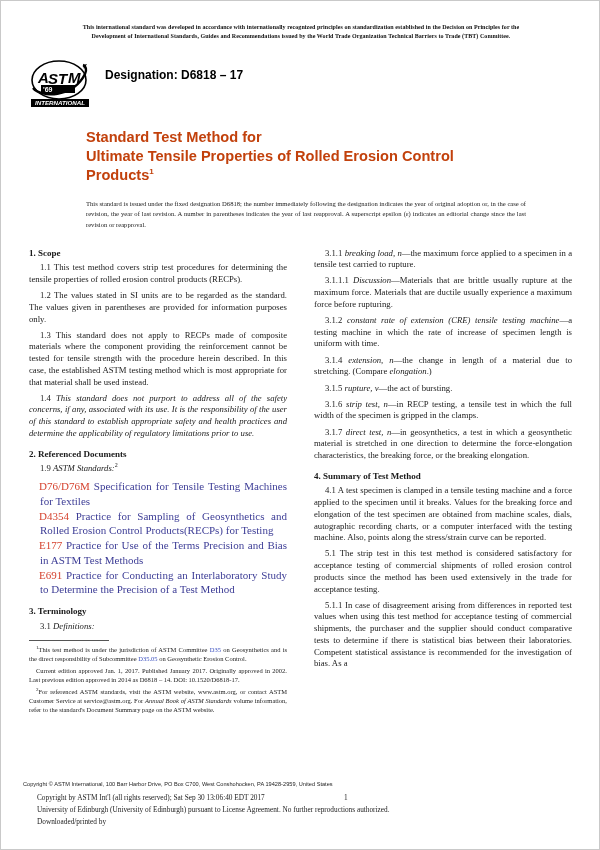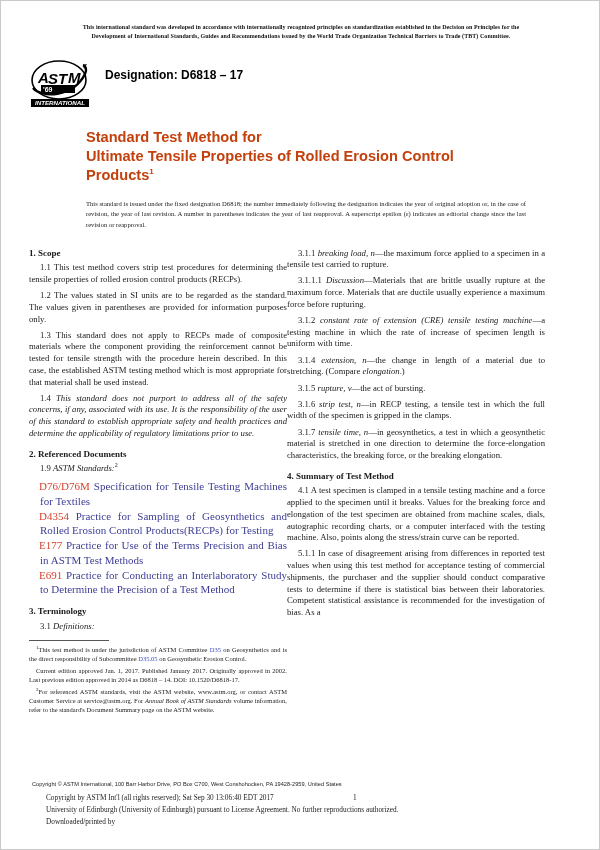--- a/index.html
+++ b/index.html
@@ -92,20 +92,21 @@
     font-size: 6.6px;
     line-height: 1.62;
     text-align: justify;
     color: #222;
   }
 
   
   .columns {
     margin-top: 17px;
     display: flex;
+    gap: 27px;
     width: 544px;
   }
   .col {
     width: 258px;
     flex: 0 0 258px;
   }
 
   h2.sec {
     font-size: 9.0px;
     font-weight: bold;
@@ -166,21 +167,21 @@
     margin: 0 0 2px 0;
     text-indent: 7px;
     color: #222;
   }
   p.fnote sup { font-size: 5px; vertical-align: super; line-height: 0; }
   .fnlink { color: #3a4fbf; }
 
   
   .footer {
     position: absolute;
-    left: 31px;
+    left: 22px;
     top: 780px;
     width: 544px;
   }
   .copyline {
     font-family: "Liberation Sans", sans-serif;
     font-size: 5.6px;
     color: #1c1c1c;
     letter-spacing: 0.005em;
     white-space: nowrap;
   }
@@ -284,25 +285,26 @@
 
         <p class="para"><span>3.1.2</span> <span class="i">constant rate of extension (CRE) tensile testing machine</span><span>—a testing machine in which the rate of increase of specimen length is uniform with time.</span></p>
 
 
         <p class="para"><span>3.1.4</span> <span class="i">extension, n</span><span>—the change in length of a material due to stretching. (Compare </span><span class="i">elongation</span><span>.)</span></p>
 
         <p class="para"><span>3.1.5</span> <span class="i">rupture, v</span><span>—the act of bursting.</span></p>
 
         <p class="para"><span>3.1.6</span> <span class="i">strip test, n</span><span>—in RECP testing, a tensile test in which the full width of the specimen is gripped in the clamps.</span></p>
 
-        <p class="para"><span>3.1.7</span> <span class="i">tensile time, n</span><span>—in geosynthetics, a test in which a geosynthetic material is stretched in one direction to determine the force-elongation characteristics, the breaking force, or the breaking elongation.</span></p>
+        <p class="para"><span>3.1.7</span> <span class="i">direct test, n</span><span>—in geosynthetics, a test in which a geosynthetic material is stretched in one direction to determine the force-elongation characteristics, the breaking force, or the breaking elongation.</span></p>
 
         <h2 class="sec">4. Summary of Test Method</h2>
         <p class="para">4.1 A test specimen is clamped in a tensile testing machine and a force applied to the specimen until it breaks. Values for the breaking force and elongation of the test specimen are obtained from machine scales, dials, autographic recording charts, or a computer interfaced with the testing machine. Also, points along the stress/strain curve can be reported.</p>
 
+        <p class="para">5.1 The strip test in this test method is considered satisfactory for acceptance testing of commercial shipments of rolled erosion control products since the method has been used extensively in the trade for acceptance testing.</p>
         <p class="para">5.1.1 In case of disagreement arising from differences in reported test values when using this test method for acceptance testing of commercial shipments, the purchaser and the supplier should conduct comparative tests to determine if there is statistical bias between their laboratories. Competent statistical assistance is recommended for the investigation of bias. As a</p>
       </div>
 
     </div>
   </div>
 
   <div class="footer">
     <div class="copyline">Copyright © ASTM International, 100 Barr Harbor Drive, PO Box C700, West Conshohocken, PA 19428-2959, United States</div>
     <div class="dl-block">
       <div class="dl-line">Copyright by ASTM Int'l (all rights reserved); Sat Sep 30 13:06:40 EDT 2017</div>

